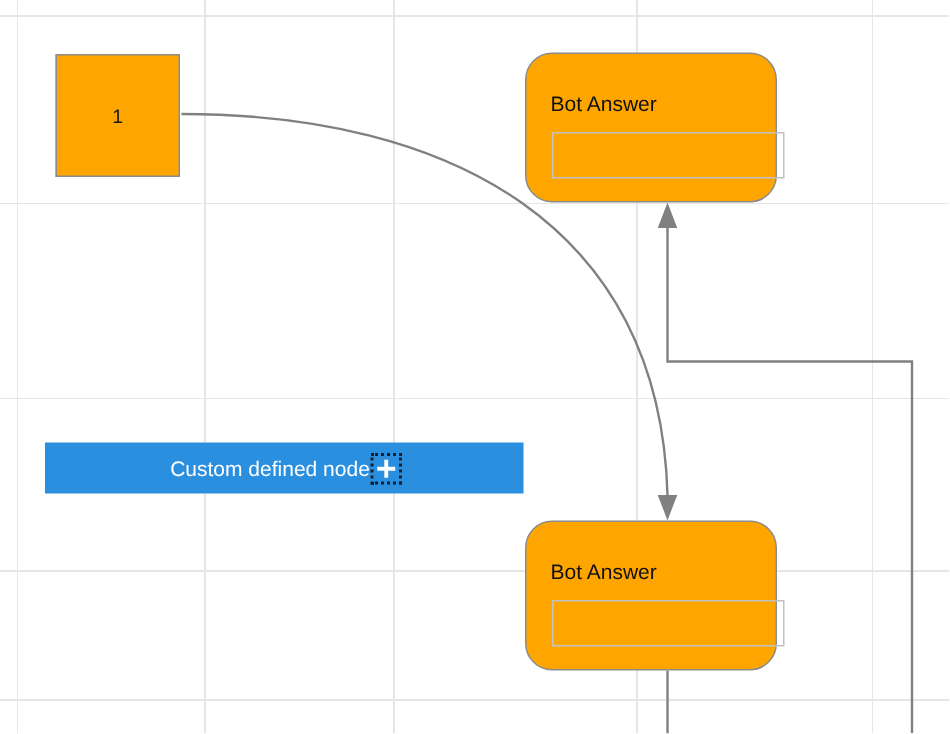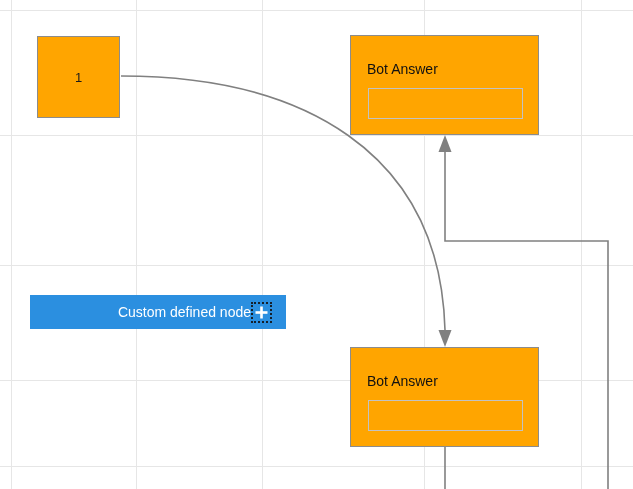--- a/index.html
+++ b/index.html
@@ -52,23 +52,24 @@
     align-items: center;
     justify-content: center;
   }
   .node-simple .node-index {
     font-size: 13px;
     color: #1a1a1a;
     line-height: 1;
   }
 
   .node-bot {
-    width: 189px;
+    width: 168px;
     height: 100px;
     padding: 16px;
+    border-radius: 18px;
   }
   .node-bot-top  { left: 350px; top: 35px; }
   .node-bot-bottom { left: 350px; top: 347px; }
 
   .node-title {
     position: absolute;
     left: 16px;
     top: 26px;
     font-size: 14px;
     color: #111111;
@@ -84,28 +85,28 @@
     box-sizing: border-box;
     border: 1px solid #c2c2c2;
     background: transparent;
   }
 
   
   .palette-item {
     position: absolute;
     left: 30px;
     top: 295px;
-    width: 256px;
+    width: 319px;
     height: 34px;
     box-sizing: border-box;
     background: #2b8fe0;
     display: flex;
     align-items: center;
-    justify-content: flex-end;
-    padding: 0 14px 0 30px;
+    justify-content: center;
+    padding: 0 28px 0 30px;
   }
   .palette-label {
     font-size: 14px;
     color: #ffffff;
     line-height: 1;
     white-space: nowrap;
   }
   .palette-add {
     width: 21px;
     height: 21px;

